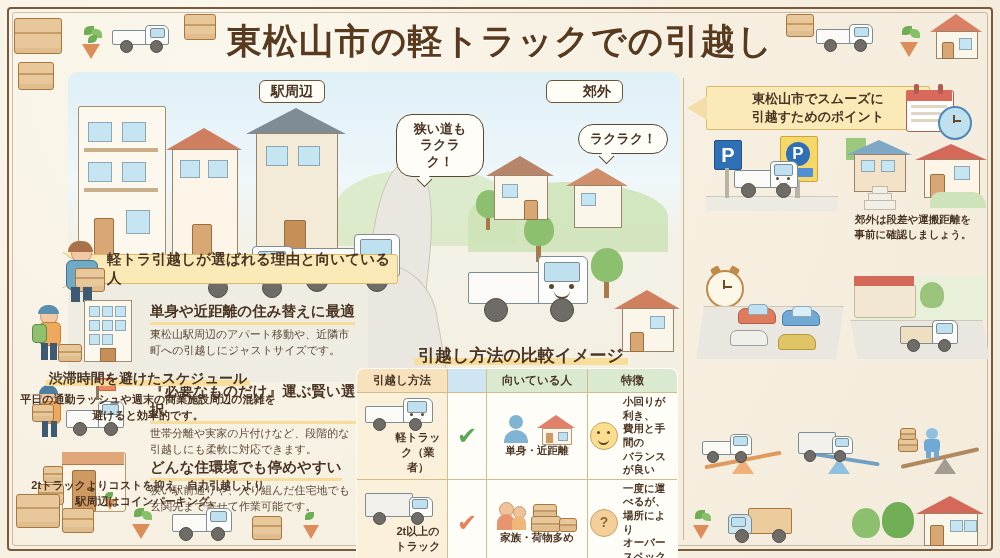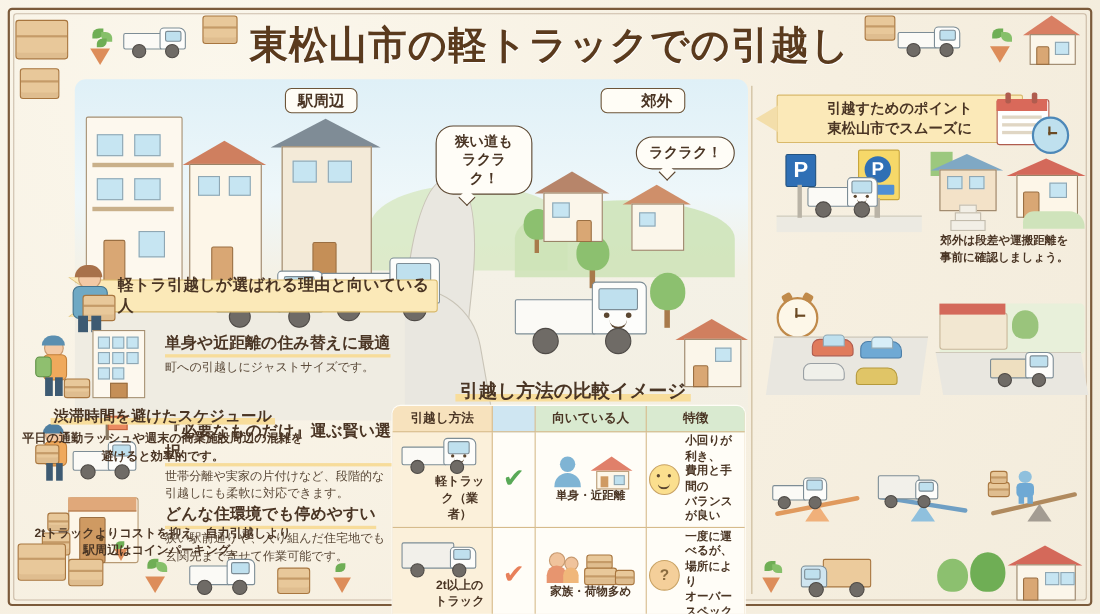--- a/index.html
+++ b/index.html
@@ -357,20 +357,21 @@
     <div class="wdw" style="position:absolute;left:77px;top:6px;width:9px;height:9px;background:#c6e5f2;border:1px solid #8fa7b3;"></div>
     <div class="wdw" style="position:absolute;left:51px;top:20px;width:9px;height:9px;background:#c6e5f2;border:1px solid #8fa7b3;"></div>
     <div class="wdw" style="position:absolute;left:64px;top:20px;width:9px;height:9px;background:#c6e5f2;border:1px solid #8fa7b3;"></div>
     <div class="wdw" style="position:absolute;left:77px;top:20px;width:9px;height:9px;background:#c6e5f2;border:1px solid #8fa7b3;"></div>
     <div class="wdw" style="position:absolute;left:51px;top:34px;width:9px;height:9px;background:#c6e5f2;border:1px solid #8fa7b3;"></div>
     <div class="wdw" style="position:absolute;left:64px;top:34px;width:9px;height:9px;background:#c6e5f2;border:1px solid #8fa7b3;"></div>
     <div style="position:absolute;left:62px;top:48px;width:14px;height:12px;background:#c58f57;border:1px solid #9a6f42;"></div>
   </div>
   <div class="feat" style="top:302px;">
     <div class="h">単身や近距離の住み替えに最適</div>
+    <div class="p">東松山駅周辺のアパート移動や、近隣市</div>
     <div class="p">町への引越しにジャストサイズです。</div>
   </div>
 
   <div class="feat-ic" style="top:378px;">
     <div style="position:absolute;left:3px;top:10px;width:15px;height:14px;border-radius:50%;background:#f3c9a5;border:1.3px solid #c89a70;"></div>
     <div style="position:absolute;left:1px;top:7px;width:19px;height:9px;border-radius:10px 10px 0 0;background:#4f7fa0;"></div>
     <div style="position:absolute;left:2px;top:23px;width:19px;height:21px;border-radius:5px;background:#efa95c;border:1.3px solid #c4803a;"></div>
     <div class="box" style="position:absolute;left:-6px;top:26px;width:20px;height:16px;"></div>
     <div style="position:absolute;left:4px;top:43px;width:6px;height:16px;background:#3d5a72;"></div>
     <div style="position:absolute;left:13px;top:43px;width:6px;height:16px;background:#3d5a72;"></div>
@@ -512,22 +513,22 @@
       </tr>
 
     </tbody>
   </table>
 
   <div class="rdiv" style="top:78px;height:462px;"></div>
 
   <div class="banner">
     <div class="lw"></div>
     <div class="rw"></div>
+    <div>東松山市でスムーズに</div>
     <div>引越すためのポイント</div>
-    <div>東松山市でスムーズに</div>
   </div>
 
   <div class="ill" style="left:906px;top:84px;width:66px;height:52px;">
     <div style="position:absolute;left:0;top:6px;width:46px;height:40px;background:#fff;border:1.6px solid #b05c4e;border-radius:3px;"></div>
     <div style="position:absolute;left:0;top:6px;width:46px;height:11px;background:#d9695a;border-radius:2px 2px 0 0;"></div>
     <div style="position:absolute;left:8px;top:0;width:5px;height:10px;background:#b05c4e;border-radius:2px;"></div>
     <div style="position:absolute;left:32px;top:0;width:5px;height:10px;background:#b05c4e;border-radius:2px;"></div>
     <div style="position:absolute;left:5px;top:21px;width:36px;height:3px;background:#e0d6c4;"></div>
     <div style="position:absolute;left:5px;top:28px;width:36px;height:3px;background:#e0d6c4;"></div>
     <div style="position:absolute;left:5px;top:35px;width:36px;height:3px;background:#e0d6c4;"></div>

